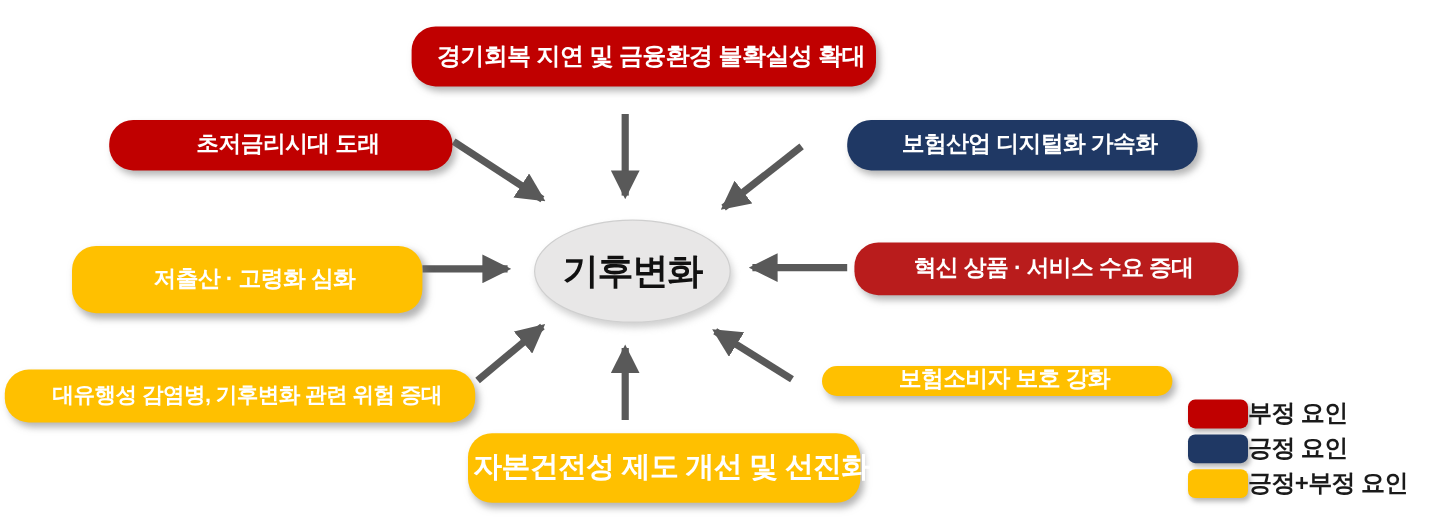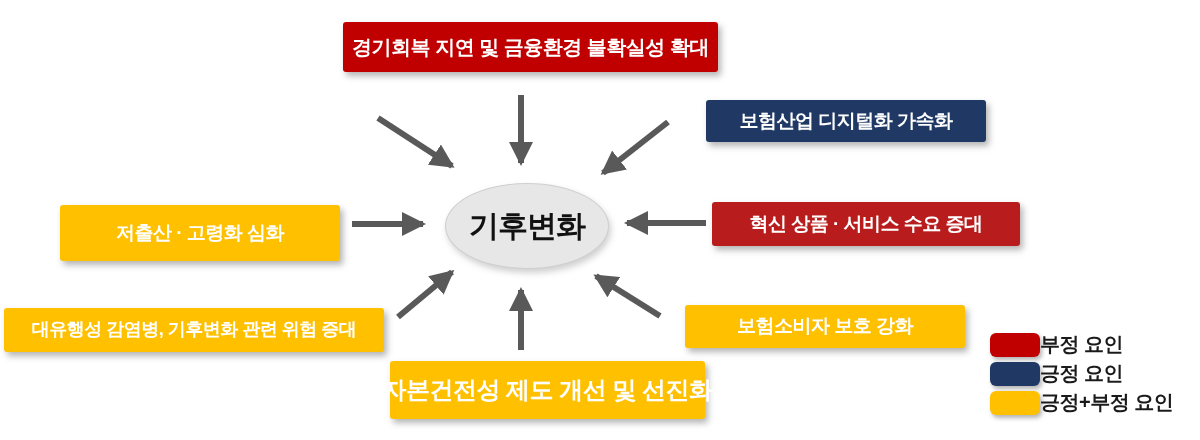--- a/index.html
+++ b/index.html
@@ -6,25 +6,26 @@
   body{
     width:1200px;height:440px;position:relative;overflow:hidden;
     background:#ffffff;
     font-family:"Liberation Sans","DejaVu Sans",sans-serif;
   }
   .canvas{position:absolute;inset:0;width:1200px;height:440px;}
   .factor-box{
     position:absolute;
     display:flex;align-items:center;justify-content:center;
     color:#ffffff;font-weight:800;text-align:center;
-    border-radius:3px;
+    border-radius:20px;
     box-shadow:3px 4px 6px rgba(120,120,120,0.55);
     letter-spacing:-0.5px;
     line-height:1.1;
     white-space:nowrap;
+    padding-left:12px;
   }
   .center-ellipse{
     position:absolute;left:445px;top:183px;width:162px;height:84px;
     border-radius:50%;
     border:1px solid #cfcfcf;
     display:flex;align-items:center;justify-content:center;
     font-size:30px;font-weight:800;color:#111111;
     box-shadow:2px 4px 6px rgba(150,150,150,0.45);
     letter-spacing:-1px;
   }
@@ -42,21 +43,21 @@
   .legend-label{
     font-size:20px;font-weight:800;color:#1a1a1a;white-space:nowrap;letter-spacing:-0.5px;
   }
   
   #factor-top        {left:343px;top:22px;width:375px;height:50px;font-size:20px;}
   #factor-upper-left {left:91px;top:100px;width:274px;height:42px;font-size:19px;}
   #factor-upper-right{left:706px;top:100px;width:280px;height:42px;font-size:19px;}
   #factor-left       {left:60px;top:205px;width:280px;height:56px;font-size:19px;}
   #factor-right      {left:712px;top:202px;width:308px;height:44px;font-size:19px;}
   #factor-lower-left {left:4px;top:308px;width:380px;height:44px;font-size:18px;}
-  #factor-lower-right{left:685px;top:305px;width:280px;height:43px;font-size:19px;}
+  #factor-lower-right{left:685px;top:305px;width:280px;height:25px;font-size:19px;}
   #factor-bottom     {left:390px;top:361px;width:315px;height:58px;font-size:24px;}
 </style>
 </head>
 <body>
 
 <div class="canvas">
 
   <svg class="arrow-layer" width="1200" height="440" viewBox="0 0 1200 440">
     <defs>
       <marker id="ah" markerWidth="4" markerHeight="4" refX="3.5" refY="2" orient="auto" markerUnits="strokeWidth">
@@ -68,20 +69,21 @@
     <line x1="668" y1="122" x2="603" y2="173" stroke-width="6" marker-end="url(#ah)" style="stroke: rgb(89, 89, 89);"></line>
     <line x1="352" y1="224" x2="423" y2="224" stroke-width="6" marker-end="url(#ah)" style="stroke: rgb(89, 89, 89);"></line>
     <line x1="706" y1="223" x2="627" y2="223" stroke-width="6" marker-end="url(#ah)" style="stroke: rgb(89, 89, 89);"></line>
     <line x1="398" y1="317" x2="452" y2="272" stroke-width="6" marker-end="url(#ah)" style="stroke: rgb(89, 89, 89);"></line>
     <line x1="521" y1="350" x2="521" y2="290" stroke-width="6" marker-end="url(#ah)" style="stroke: rgb(89, 89, 89);"></line>
     <line x1="660" y1="316" x2="596" y2="276" stroke-width="6" marker-end="url(#ah)" style="stroke: rgb(89, 89, 89);"></line>
   </svg>
 
   <div class="factor-box" id="factor-top" style="background-color: rgb(192, 0, 0);">경기회복 지연 및 금융환경 불확실성 확대</div>
 
+  <div class="factor-box" id="factor-upper-left" style="background-color: rgb(192, 0, 0);">초저금리시대 도래</div>
 
   <div class="factor-box" id="factor-upper-right" style="background-color: rgb(31, 56, 100);">보험산업 디지털화 가속화</div>
 
   <div class="factor-box" id="factor-left" style="background-color: rgb(255, 192, 0);">저출산 · 고령화 심화</div>
 
   <div class="factor-box" id="factor-right" style="background-color: #b91c1c;">혁신 상품 · 서비스 수요 증대</div>
 
   <div class="factor-box" id="factor-lower-left" style="background-color: rgb(255, 192, 0);">대유행성 감염병, 기후변화 관련 위험 증대</div>
 
   <div class="factor-box" id="factor-lower-right" style="background-color: rgb(255, 192, 0);">보험소비자 보호 강화</div>

